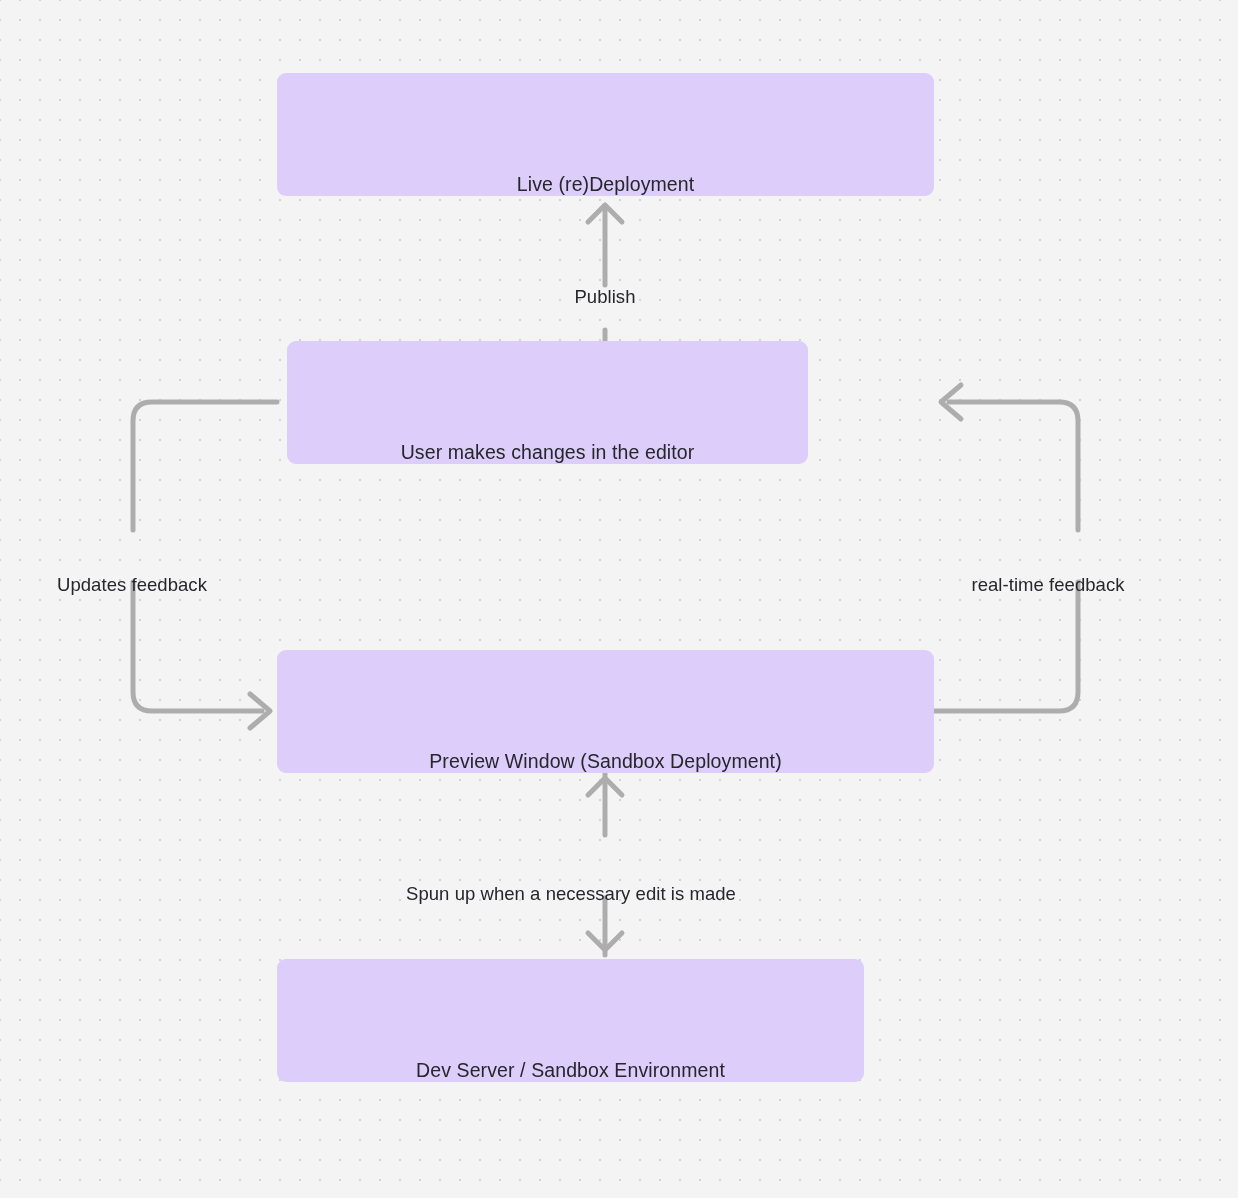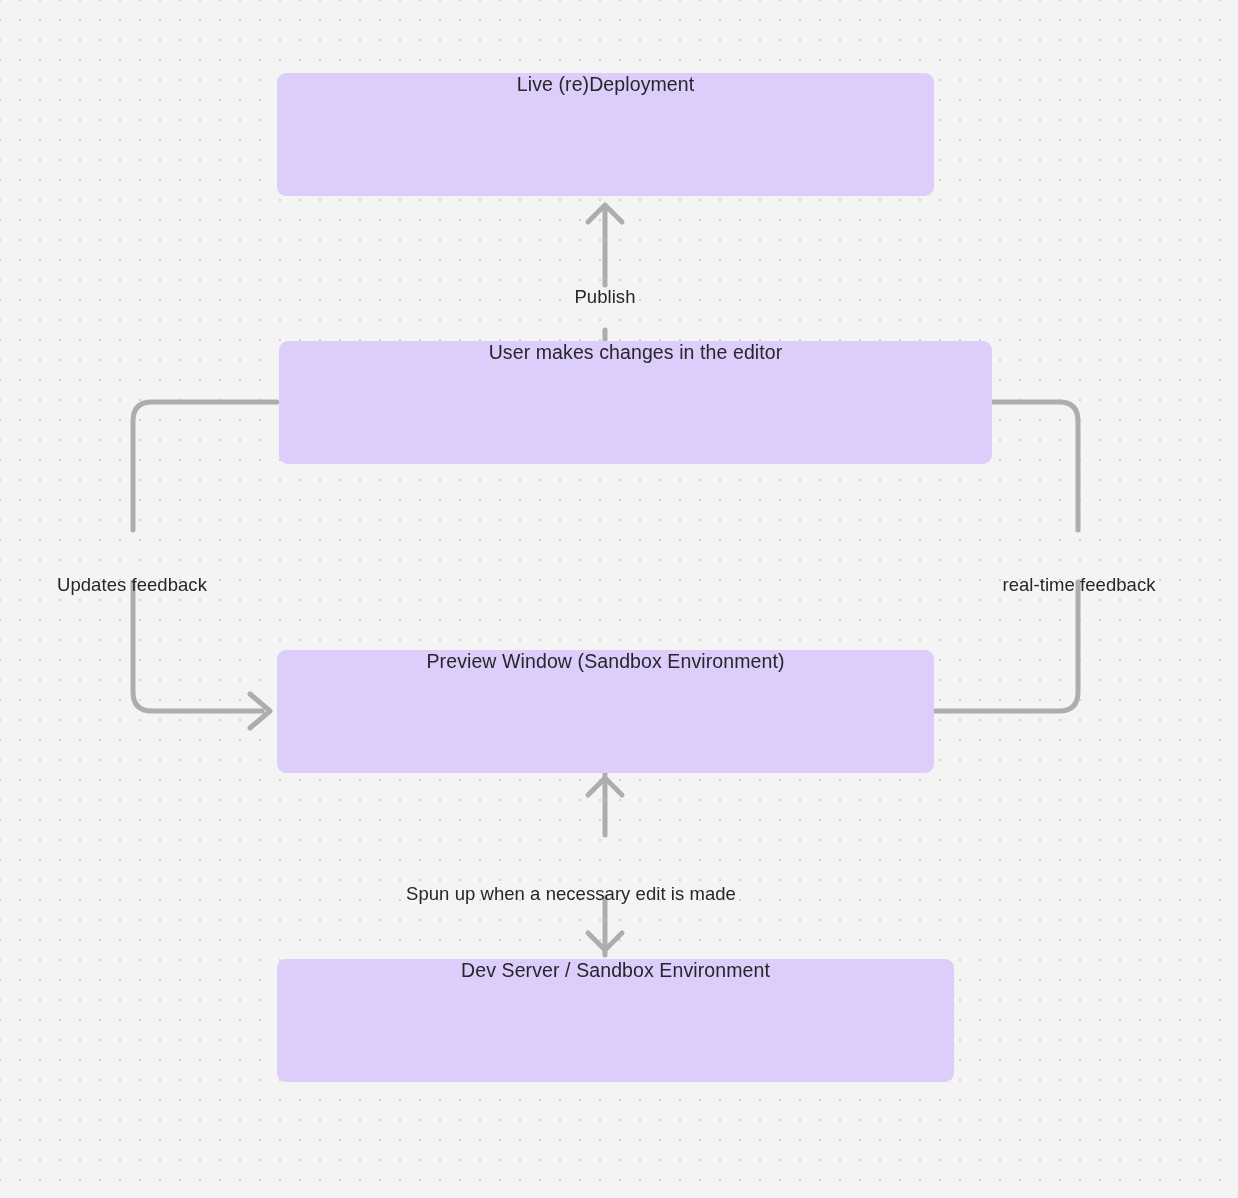--- a/index.html
+++ b/index.html
@@ -30,21 +30,21 @@
     width: 1238px;
     height: 1198px;
     pointer-events: none;
   }
   .node {
     position: absolute;
     box-sizing: border-box;
     background: #dccdfa;
     border-radius: 9px;
     display: flex;
-    align-items: flex-start;
+    align-items: flex-end;
     justify-content: center;
     color: #26262b;
     font-size: 19.5px;
     letter-spacing: 0.1px;
     text-align: center;
     padding: 0 18px;
   }
   .edge-label {
     position: absolute;
     color: #26262b;
@@ -97,33 +97,33 @@
       <path d="M588 795 L605 778 L622 795" stroke="#adadad" stroke-width="5" stroke-linecap="round" stroke-linejoin="round" fill="none"></path>
       <path d="M605 898 L605 955" stroke="#adadad" stroke-width="5" stroke-linecap="round" fill="none"></path>
       <path d="M588 933 L605 950 L622 933" stroke="#adadad" stroke-width="5" stroke-linecap="round" stroke-linejoin="round" fill="none"></path>
     </g>
   </svg>
 
   <div class="node" style="left:277px; top:73px; width:657px; height:123px;">
     <span>Live (re)Deployment</span>
   </div>
 
-  <div class="node" style="left:279px; top:341px; width:713px; height:123px;">
+  <div class="node" style="left:287px; top:341px; width:521px; height:123px;">
     <span>User makes changes in the editor</span>
   </div>
 
   <div class="node" style="left:277px; top:650px; width:657px; height:123px;">
-    <span>Preview Window (Sandbox Environment)</span>
+    <span>Preview Window (Sandbox Deployment)</span>
   </div>
 
-  <div class="node" style="left:277px; top:959px; width:677px; height:123px;">
+  <div class="node" style="left:277px; top:959px; width:587px; height:123px;">
     <span>Dev Server / Sandbox Environment</span>
   </div>
 
   <div class="edge-label centered" style="left:605px; top:269px;">Publish</div>
 
   <div class="edge-label centered" style="left:132px; top:557px;">Updates feedback</div>
 
-  <div class="edge-label centered" style="left:1079px; top:557px;">real-time feedback</div>
+  <div class="edge-label centered" style="left:1048px; top:557px;">real-time feedback</div>
 
   <div class="edge-label centered" style="left:571px; top:866px;">Spun up when a necessary edit is made</div>
 
 </div>
 
 </body></html>

